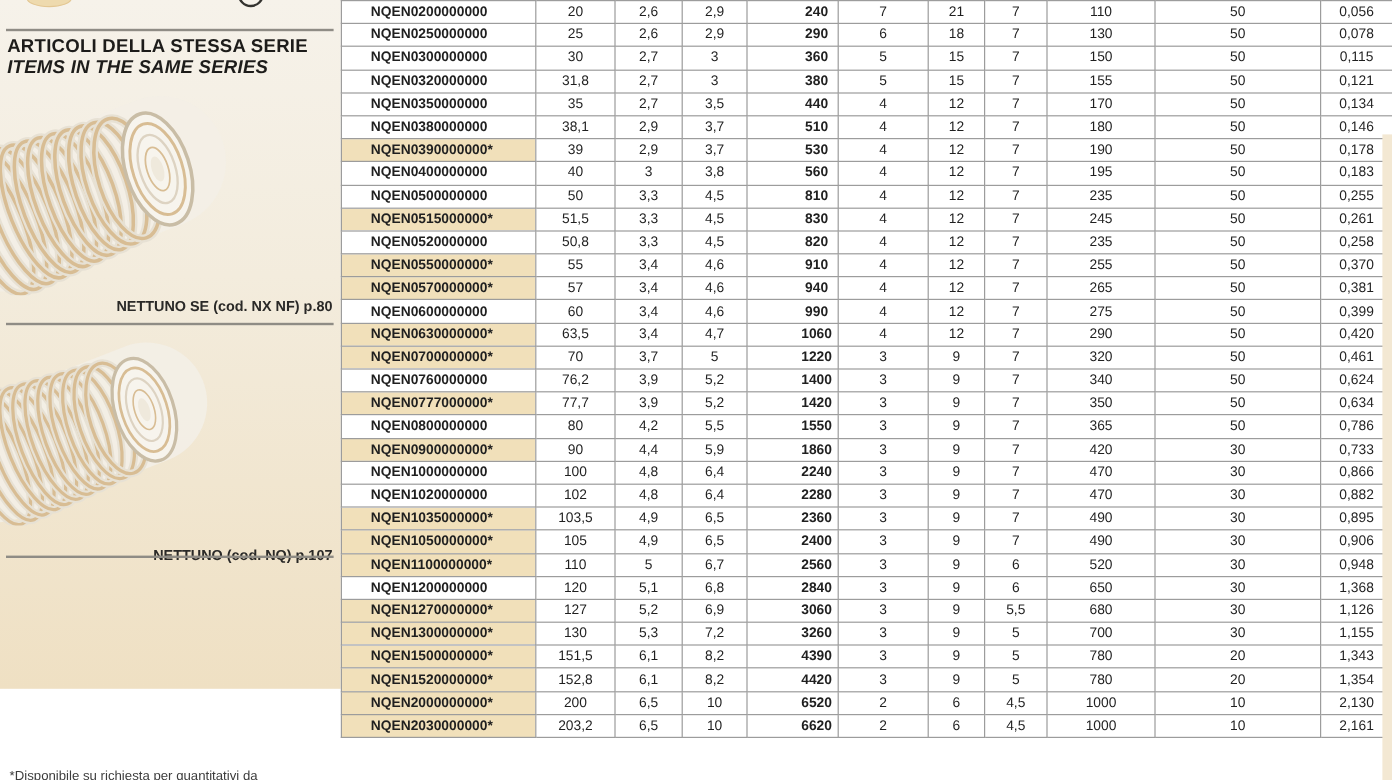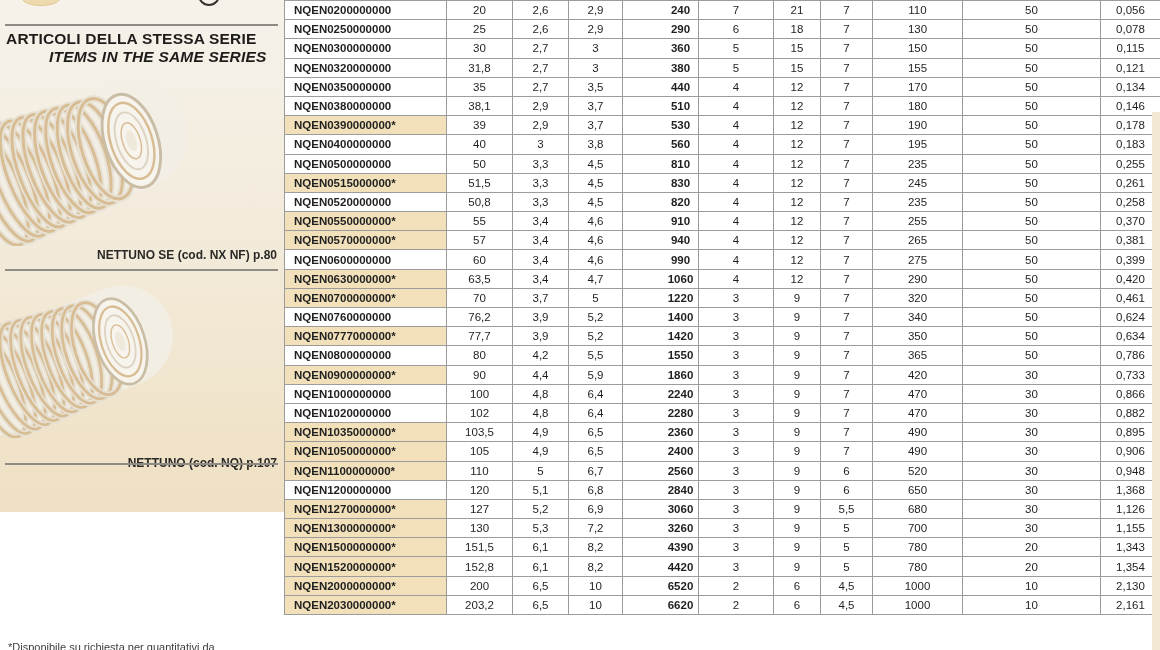--- a/index.html
+++ b/index.html
@@ -4,54 +4,54 @@
 <style>
   * { margin:0; padding:0; box-sizing:border-box; }
   html,body { width:1160px; height:650px; }
   body {
     position:relative; overflow:hidden; background:#ffffff;
     font-family:"Liberation Sans", sans-serif; color:#1f1f1f;
   }
 
   
   .sidebar {
-    position:absolute; left:0; top:0; width:284px; height:512px;
+    position:absolute; left:0; top:0; width:284px; height:574px;
     background:linear-gradient(180deg,#f6f2ea 0%,#f3ecdd 40%,#efe0c3 100%);
   }
   .frag-hose {
     position:absolute; left:22px; top:-9px; width:38px; height:15px;
     background:#eedaae; border-radius:50%; border:1px solid #e3c793;
   }
   .frag-circle {
     position:absolute; left:198px; top:-16px; width:22px; height:22px;
     border:2px solid #34332f; border-radius:50%; background:transparent;
   }
   .rule { position:absolute; left:5px; right:6px; height:2px; background:#8f8c85; }
   .rule1 { top:24px; } .rule2 { top:269px; } .rule3 { top:463px; }
   .headings { position:absolute; left:6px; top:30px; line-height:18px; }
   .heading-it { font-size:15.5px; font-weight:bold; color:#1d1c1a; letter-spacing:.2px; }
-  .heading-en { font-size:15.5px; font-weight:bold; font-style:italic; color:#1d1c1a; letter-spacing:.2px;margin-left:43px; }
+  .heading-en { font-size:15.5px; font-weight:bold; font-style:italic; color:#1d1c1a; letter-spacing:.2px; }
   .hose-img1 { position:absolute; left:-6px; top:74px; width:200px; height:172px; }
   .hose-img2 { position:absolute; left:-6px; top:280px; width:184px; height:158px; }
   .caption { position:absolute; right:7px; font-size:12px; font-weight:bold; color:#2a2927; white-space:nowrap; }
   .caption1 { top:248px;padding-left:32px; } .caption2 { top:456px; }
   .footnote { position:absolute; left:8px; top:641px; font-size:11px; color:#3c3c3c; white-space:nowrap; }
 
   
   table.spec {
     position:absolute; left:284px; top:0;
     width:876px; border-collapse:collapse; table-layout:fixed;
     background:#ffffff;
   }
   table.spec td {
     border:1px solid #9c9c9c; height:19.2px; padding:0 2px;
     font-size:11.5px; text-align:center; white-space:nowrap; overflow:hidden;
     color:#1f1f1f; background:#ffffff;
   }
-  table.spec td.code { text-align:left; padding-left:9px; font-weight:bold; }
+  table.spec td.code { text-align:left; padding-left:24px; font-weight:bold; }
   table.spec td.bold { font-weight:bold;padding-left:42px; }
   table.spec tr.hl td.code { background:#f1e0ba; }
 
   .right-strip {
     position:absolute; left:1152px; top:112px; width:8px; height:538px;
     background:#f3e8d3;
   }
 </style>
 </head>
 <body>

